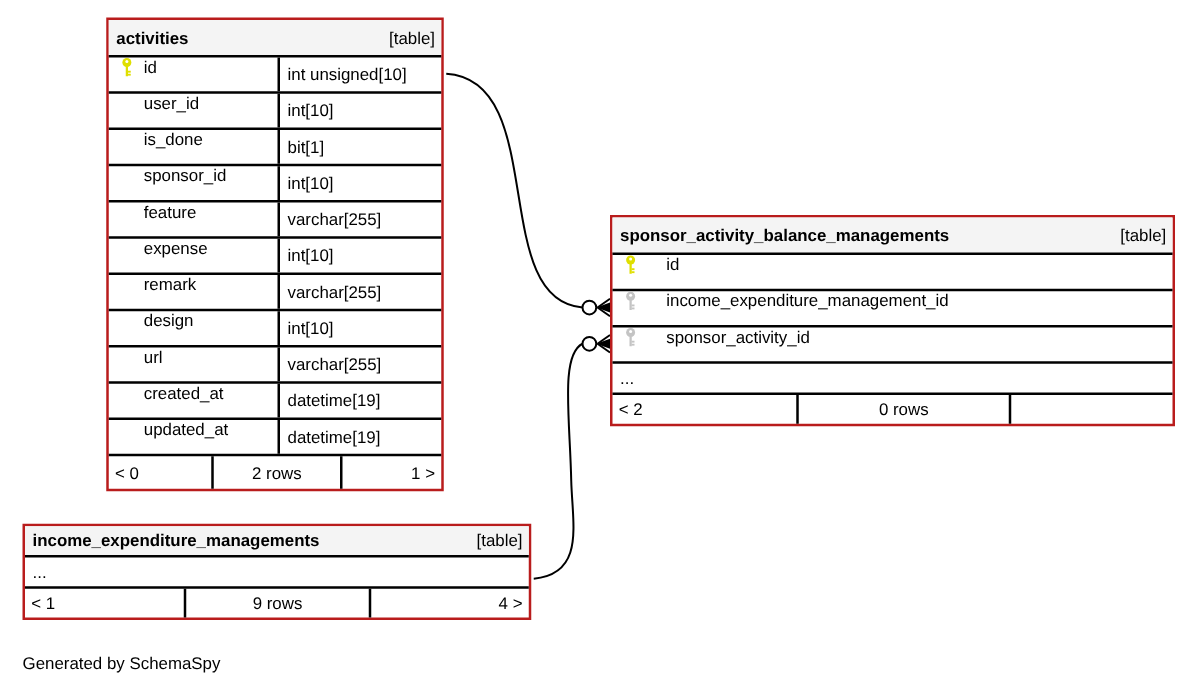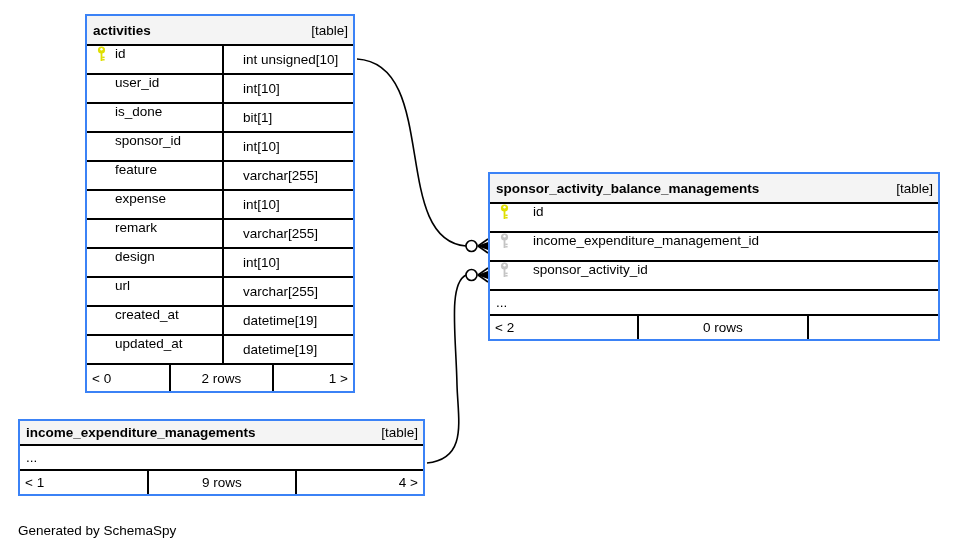--- a/index.html
+++ b/index.html
@@ -1,30 +1,30 @@
 <!DOCTYPE html>
 <html><head>
 <meta charset="utf-8">
 <style>
   html,body { margin:0; padding:0; background:#ffffff; }
   body { font-family:"Liberation Sans","DejaVu Sans",sans-serif; color:#000; }
   #canvas { position:relative; width:957px; height:552px; background:#fff; overflow:hidden; }
 
-  .db-table { position:absolute; border:2px solid #3b82f6; background:#fff; box-sizing:border-box; }
+  .db-table { position:absolute; border:2px solid #b91c1c; background:#fff; box-sizing:border-box; }
   .thead { display:flex; justify-content:space-between; align-items:center;
            height:28px; background:#f4f4f4; padding:0 5px 0 6px; box-sizing:border-box; }
   .tname { font-weight:bold; font-size:13.5px; }
   .ttag  { font-size:13.5px; }
 
   .trow { display:flex; align-items:center; height:29px; border-top:2px solid #000; box-sizing:border-box; }
   .name-cell { display:flex; align-items:flex-start; height:100%; box-sizing:border-box; }
   .act .name-cell { width:135px; flex:0 0 135px; }
   .wide .name-cell { flex:1; }
   .type-cell { flex:1; border-left:2px solid #000; height:100%; display:flex; align-items:center;
-               padding-left:19px; font-size:13.5px; box-sizing:border-box; }
+               padding-left:6px; font-size:13.5px; box-sizing:border-box; }
   .keyspan { width:12px; margin-left:9px; flex:0 0 12px; display:flex; align-items:center; }
   .colname { margin-left:7px; font-size:13.5px; white-space:nowrap; }
   .wide .colname { margin-left:22px; }
 
   .dots-row { height:25px; display:flex; align-items:center; padding-left:6px;
               border-top:2px solid #000; font-size:13.5px; box-sizing:border-box; }
 
   .tfoot { display:flex; border-top:2px solid #000; font-size:13.5px; box-sizing:border-box; }
   .act .tfoot { height:28px; } .wide .tfoot, .mini .tfoot { height:25px; }
   .fcell { display:flex; align-items:center; height:100%; box-sizing:border-box; }

